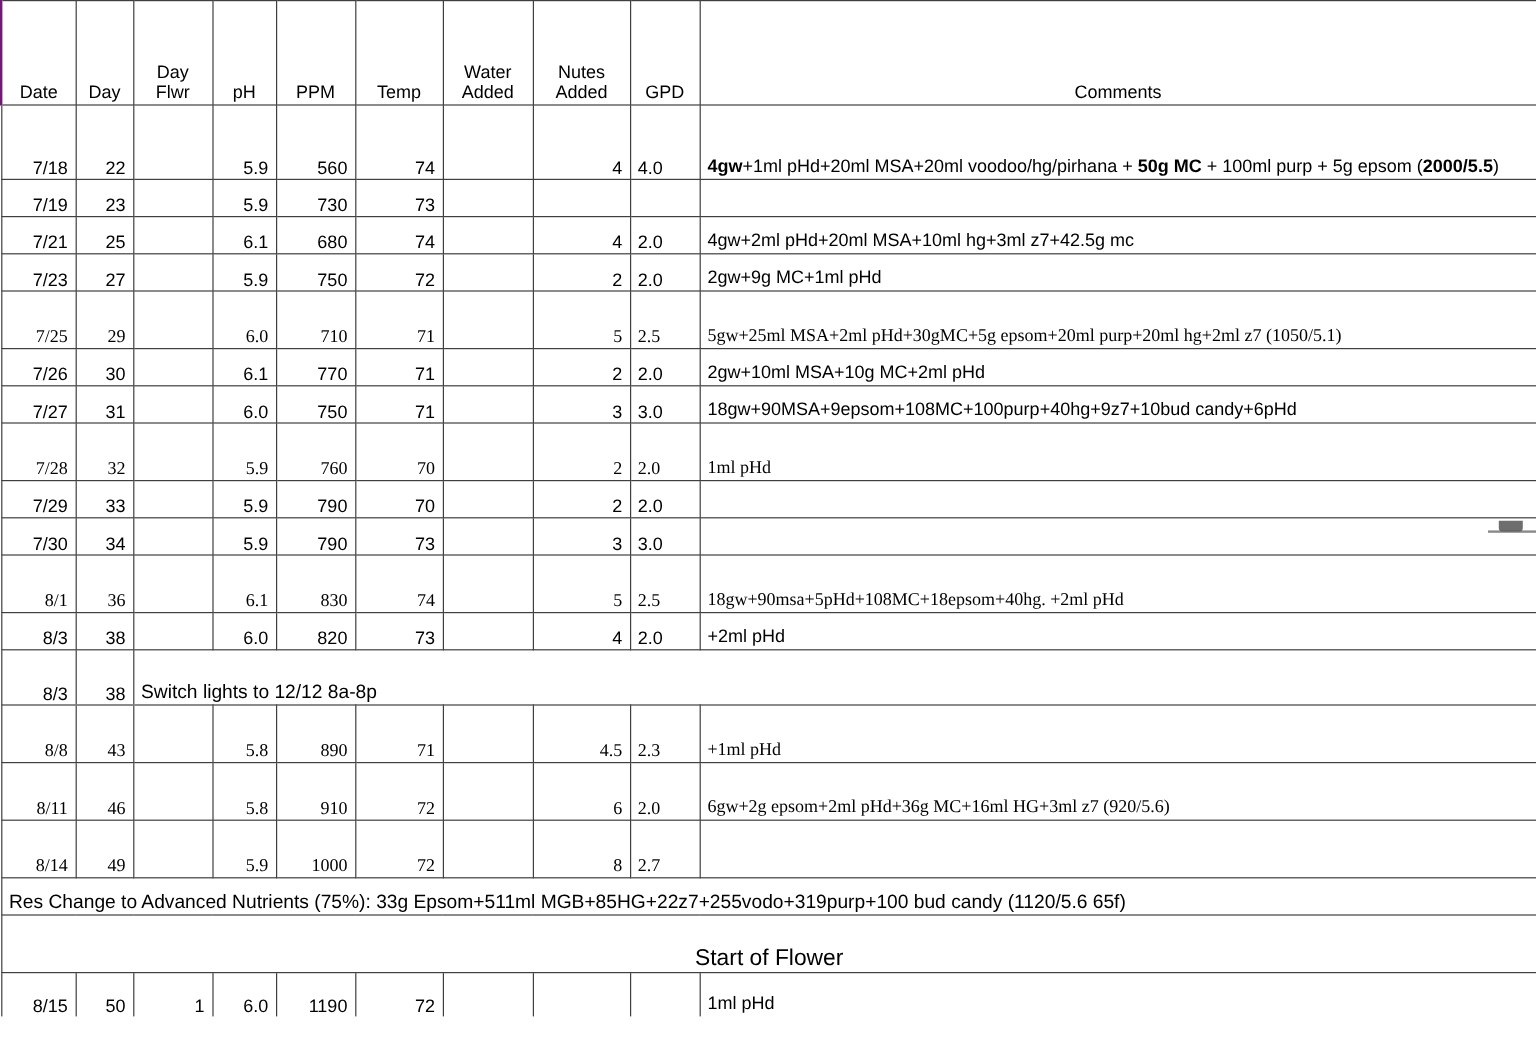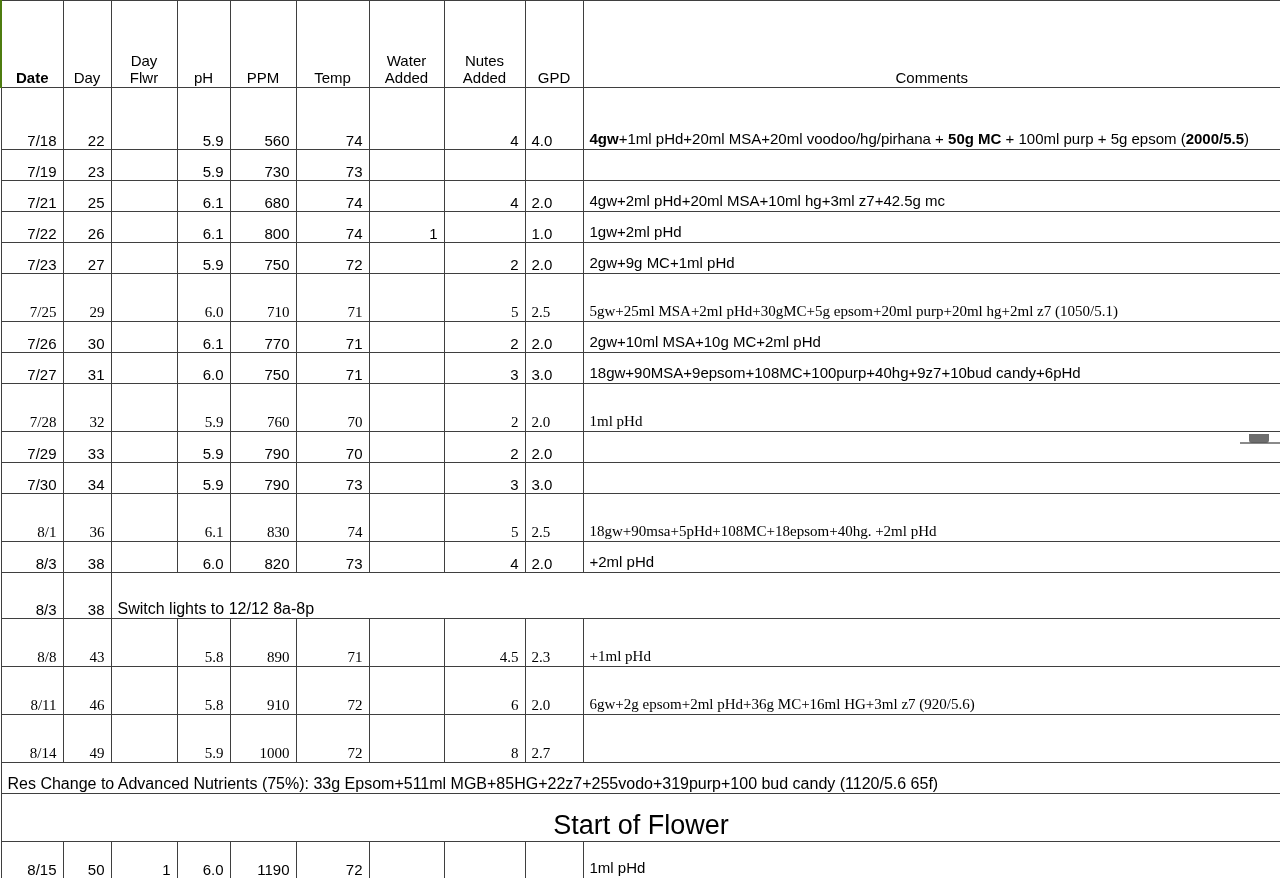--- a/index.html
+++ b/index.html
@@ -32,21 +32,21 @@
     text-align:center;
     border-left:3px solid #000;
     border-right:3px solid #000;
     border-top:2px solid #000;
     border-bottom:3px solid #808080;
     height:86px;
     padding-bottom:6px;
     white-space:normal;
     line-height:1.18;
   }
-  thead th.first{border-left:2px solid #4d7c0f;font-weight:bold;}
+  thead th.first{border-left:2px solid #701a75;}
   thead th.comments{border-right:2px solid #000;}
 
   
   col.c-date{width:62px}
   col.c-day{width:48px}
   col.c-dayflwr{width:66px}
   col.c-ph{width:53px}
   col.c-ppm{width:66px}
   col.c-temp{width:73px}
   col.c-water{width:75px}
@@ -94,21 +94,21 @@
     border-left:2px solid #000;
     border-right:2px solid #000;
     padding-left:5px;
     white-space:nowrap;
   }
   tr.row-res{height:31px;}
 
   td.banner-flower{
     text-align:center;
     font-weight:bold;
-    font-size:27px;
+    font-size:19px;
     vertical-align:middle;
     border-top:none;
     border-bottom:3px solid #000;
     border-left:2px solid #000;
     border-right:2px solid #000;
   }
   tr.row-flower{height:48px;}
 
   tr.row-last td{border-bottom:none;}
   tr.row-last{height:36px;}
@@ -197,32 +197,20 @@
       <td class="num"></td>
       <td class="num">6.1</td>
       <td class="num">680</td>
       <td class="num">74</td>
       <td class="num"></td>
       <td class="num">4</td>
       <td class="gpd">2.0</td>
       <td class="cmt">4gw+2ml pHd+20ml MSA+10ml hg+3ml z7+42.5g mc</td>
     </tr>
 
-    <tr>
-      <td class="num">7/22</td>
-      <td class="num">26</td>
-      <td class="num"></td>
-      <td class="num">6.1</td>
-      <td class="num">800</td>
-      <td class="num">74</td>
-      <td class="num">1</td>
-      <td class="num"></td>
-      <td class="gpd">1.0</td>
-      <td class="cmt">1gw+2ml pHd</td>
-    </tr>
 
     <tr>
       <td class="num">7/23</td>
       <td class="num">27</td>
       <td class="num"></td>
       <td class="num">5.9</td>
       <td class="num">750</td>
       <td class="num">72</td>
       <td class="num"></td>
       <td class="num">2</td>

